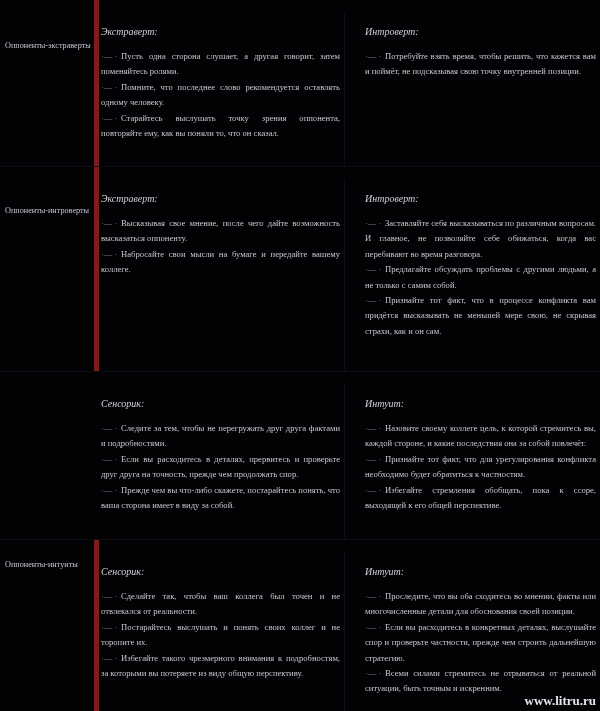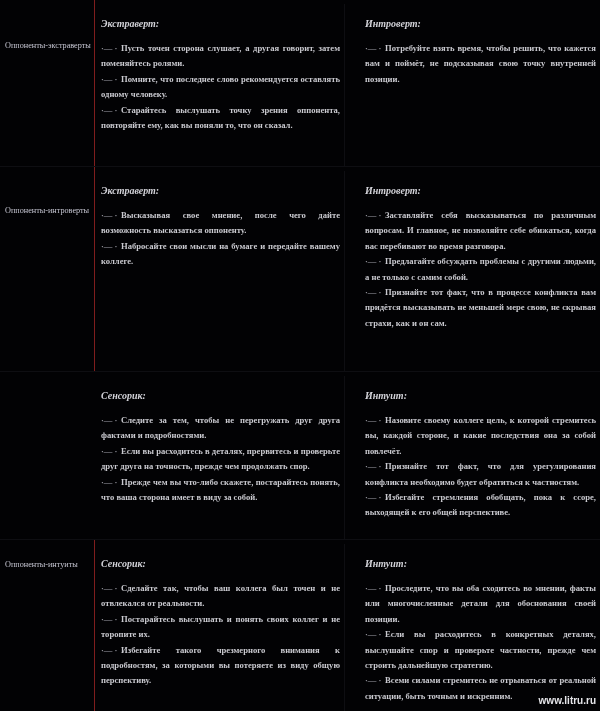--- a/index.html
+++ b/index.html
@@ -29,37 +29,36 @@
     left: 0;
     width: 600px;
     border-bottom: 1px solid #0e0e12;
   }
   .cell-label {
     position: absolute;
     left: 0;
     width: 94px;
     top: 0;
     bottom: 0;
-    border-right: 1px solid #7f1d1d;
+    border-right: 5px solid #7f1d1d;
   }
   .label-text {
     position: absolute;
     left: 5px;
     width: 86px;
     font-size: 8.2px;
     line-height: 15.4px;
     color: #c6c6d2;
   }
   .cell {
     position: absolute;
-    top: 4px;
+    top: 12px;
     bottom: 0;
     box-sizing: border-box;
     padding: 0 4px 0 6px;
-    font-weight: bold;
   }
   .cell.ext { left: 95px; width: 250px; border-right: 1px solid #0e0e12; }
   .cell.int { left: 346px; width: 254px; padding-left: 19px; }
   .heading {
     font-style: italic;
     font-size: 10px;
     line-height: 15px;
     height: 15px;
     margin-top: 12px;
     margin-bottom: 10px;
@@ -72,38 +71,38 @@
   }
   .item .dash {
     display: inline-block;
     width: 20px;
     color: #8a8a92;
   }
   .watermark {
     position: absolute;
     right: 4px;
     bottom: 3px;
-    font-family: Liberation Sans, sans-serif;
-    font-size: 10px;
+    font-family: Liberation Serif, serif;
+    font-size: 13px;
     color: #e6e6ea;
     font-weight: bold;
   }
 </style>
 </head>
 <body>
 
 <div class="table">
 
   <div class="row" style="top:0; height:166px;">
     <div class="cell-label">
       <div class="label-text" style="top:38px;">Оппоненты-экстраверты</div>
     </div>
     <div class="cell ext">
       <div class="heading">Экстраверт:</div>
-      <p class="item"><span class="dash">·— ·</span><span>Пусть точен сторона слушает, а другая говорит, затем поменяйтесь ролями.</span></p>
+      <p class="item"><span class="dash">·— ·</span><span>Пусть одна сторона слушает, а другая говорит, затем поменяйтесь ролями.</span></p>
       <p class="item"><span class="dash">·— ·</span><span>Помните, что последнее слово рекомендуется оставлять одному человеку.</span></p>
       <p class="item"><span class="dash">·— ·</span><span>Старайтесь выслушать точку зрения оппонента, повторяйте ему, как вы поняли то, что он сказал.</span></p>
     </div>
     <div class="cell int">
       <div class="heading">Интроверт:</div>
       <p class="item"><span class="dash">·— ·</span><span>Потребуйте взять время, чтобы решить, что кажется вам и поймёт, не подсказывая свою точку внутренней позиции.</span></p>
     </div>
   </div>
 
   <div class="row" style="top:167px; height:204px;">

